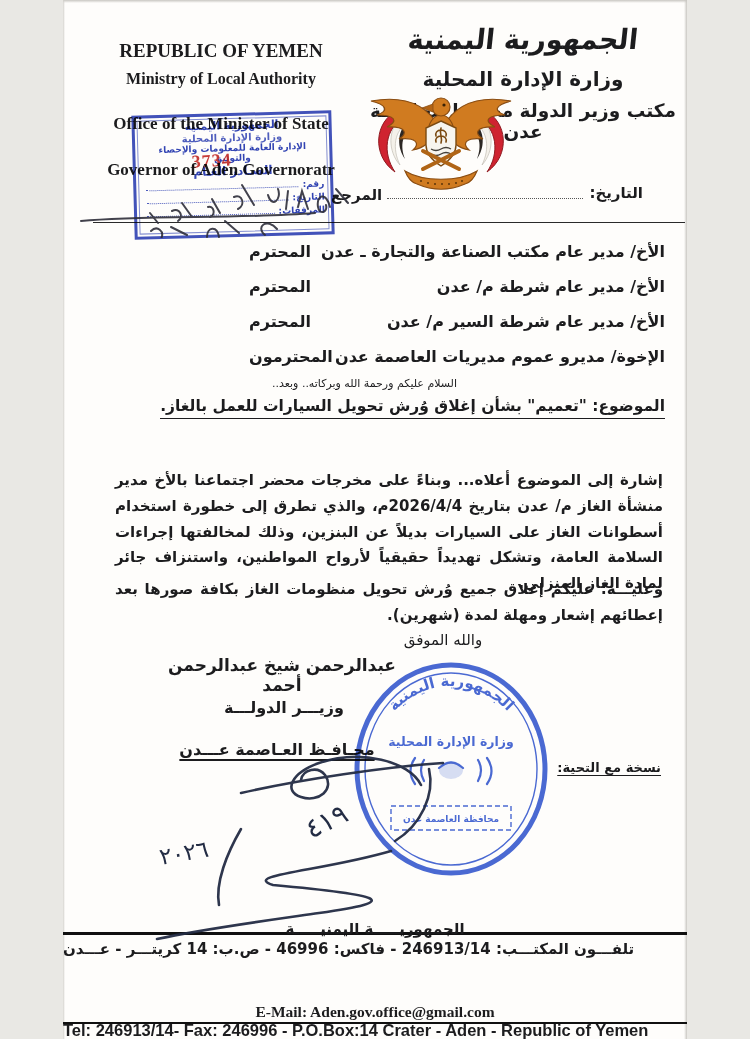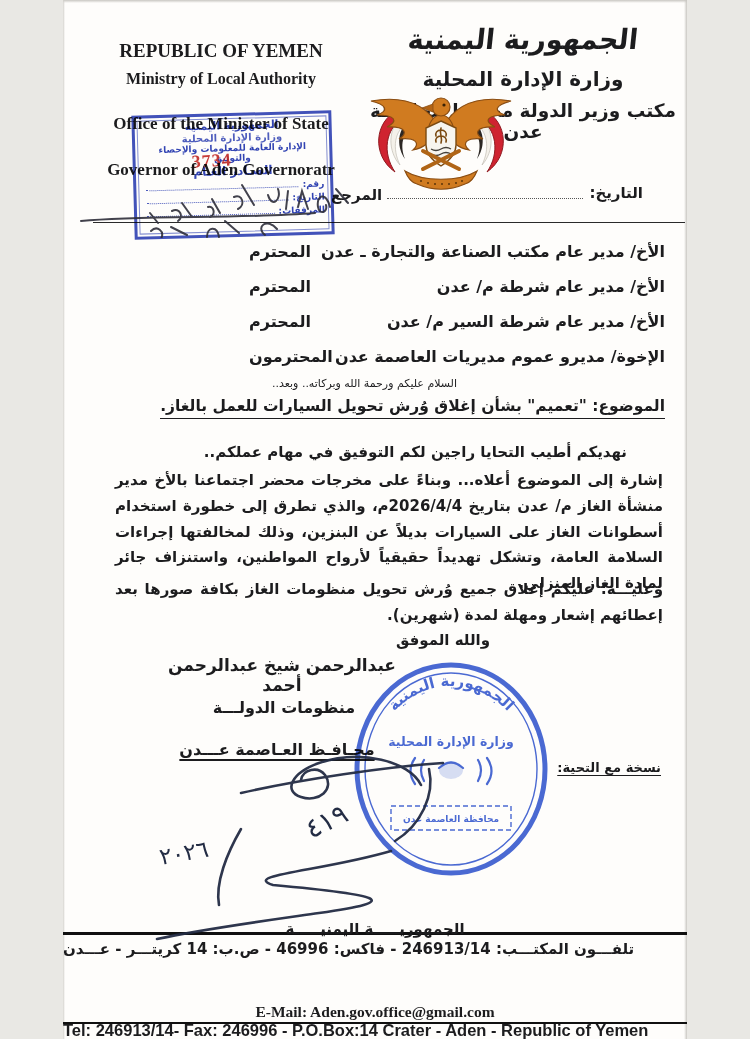--- a/index.html
+++ b/index.html
@@ -55,21 +55,21 @@
   .salutation{position:absolute;top:369px;right:230px;font-size:11px;direction:rtl;margin-top:8px;}
 
   .subject{position:absolute;top:397px;right:22px;direction:rtl;font-size:15.5px;font-weight:bold;
     border-bottom:1.7px solid #1c1c1e;padding-bottom:3px;}
 
   .greeting{position:absolute;top:443px;right:60px;font-size:15px;font-weight:bold;direction:rtl;}
   .para{position:absolute;right:24px;left:52px;direction:rtl;text-align:justify;
     font-size:15px;font-weight:bold;line-height:25.8px;}
   .p1{top:468px;}
   .p2{top:577px;}
-  .closing{position:absolute;top:631px;left:298px;width:164px;text-align:center;font-size:15px;font-weight:bold;direction:rtl;}
+  .closing{position:absolute;top:631px;left:298px;width:164px;text-align:center;font-size:15px;font-weight:normal;direction:rtl;}
 
   .sig-name{position:absolute;top:655px;left:86px;width:266px;text-align:center;font-size:17px;font-weight:bold;direction:rtl;z-index:1;}
   .sig-t1{position:absolute;top:698px;left:136px;width:170px;text-align:center;font-size:16px;font-weight:bold;direction:rtl;z-index:1;}
   .sig-t2{position:absolute;top:740px;left:86px;width:256px;text-align:center;font-size:16px;font-weight:bold;direction:rtl;
     text-decoration:underline;text-decoration-thickness:1.6px;text-underline-offset:4px;z-index:1;}
 
   .cc{position:absolute;top:760px;right:26px;width:232px;direction:rtl;text-align:right;z-index:1;}
   .cc .hdr{font-size:13px;font-weight:bold;text-decoration:underline;text-underline-offset:3px;margin-bottom:5px;}
   .cc .item{font-size:12.5px;line-height:21.5px;}
   .typist{position:absolute;left:641px;top:883px;font-size:8px;color:#3a3a3a;transform:rotate(-3deg);}
@@ -199,31 +199,30 @@
       </div>
       <div class="addr-row">
         <span>الإخوة/ مديرو عموم مديريات العاصمة عدن</span>
         <span>المحترمون</span>
       </div>
     </div>
   <div class="salutation">السلام عليكم ورحمة الله وبركاته.. وبعد..</div>
 
   <div class="subject">الموضوع: "تعميم" بشأن إغلاق وُرش تحويل السيارات للعمل بالغاز.</div>
 
-  <div class="greeting">نهديكم أطيب التحايا راجين لكم التوفيق في مهام عملكم..</div>
   <div class="para p1">إشارة إلى الموضوع أعلاه... وبناءً على مخرجات محضر اجتماعنا بالأخ مدير منشأة الغاز م/ عدن بتاريخ 2026/4/4م، والذي تطرق إلى خطورة استخدام أسطوانات الغاز على السيارات بديلاً عن البنزين، وذلك لمخالفتها إجراءات السلامة العامة، وتشكل تهديداً حقيقياً لأرواح المواطنين، واستنزاف جائر لمادة الغاز المنزلي.</div>
   <div class="para p2">
     <span>وعليـــه:</span>
     <span> </span>
     <span>عليكم إغلاق جميع وُرش تحويل منظومات الغاز بكافة صورها بعد إعطائهم إشعار ومهلة لمدة (شهرين).</span>
   </div>
   <div class="closing">والله الموفق</div>
 
   <div class="sig-name">عبدالرحمن شيخ عبدالرحمن أحمد</div>
-  <div class="sig-t1">منظومات الدولـــة</div>
+  <div class="sig-t1">وزيـــر الدولـــة</div>
   <div class="sig-t2">محـافـظ العـاصمة عـــدن</div>
 
   <svg class="overlay" style="left:288px;top:660px;z-index:5;mix-blend-mode:multiply" width="200" height="218" viewBox="0 0 200 218">
     <g opacity="0.85">
       <ellipse cx="100" cy="109" rx="94" ry="104" fill="none" stroke="#2b50cf" stroke-width="5"></ellipse>
       <ellipse cx="100" cy="109" rx="86" ry="96" fill="none" stroke="#2b50cf" stroke-width="1.4"></ellipse>
       <defs>
           <path id="arcTop" d="M 18,118 A 82,92 0 0 1 182,118" fill="none"></path>
         </defs>
       <text font-size="15" font-weight="bold" fill="#2b50cf" font-family="DejaVu Sans, sans-serif" letter-spacing="1">

